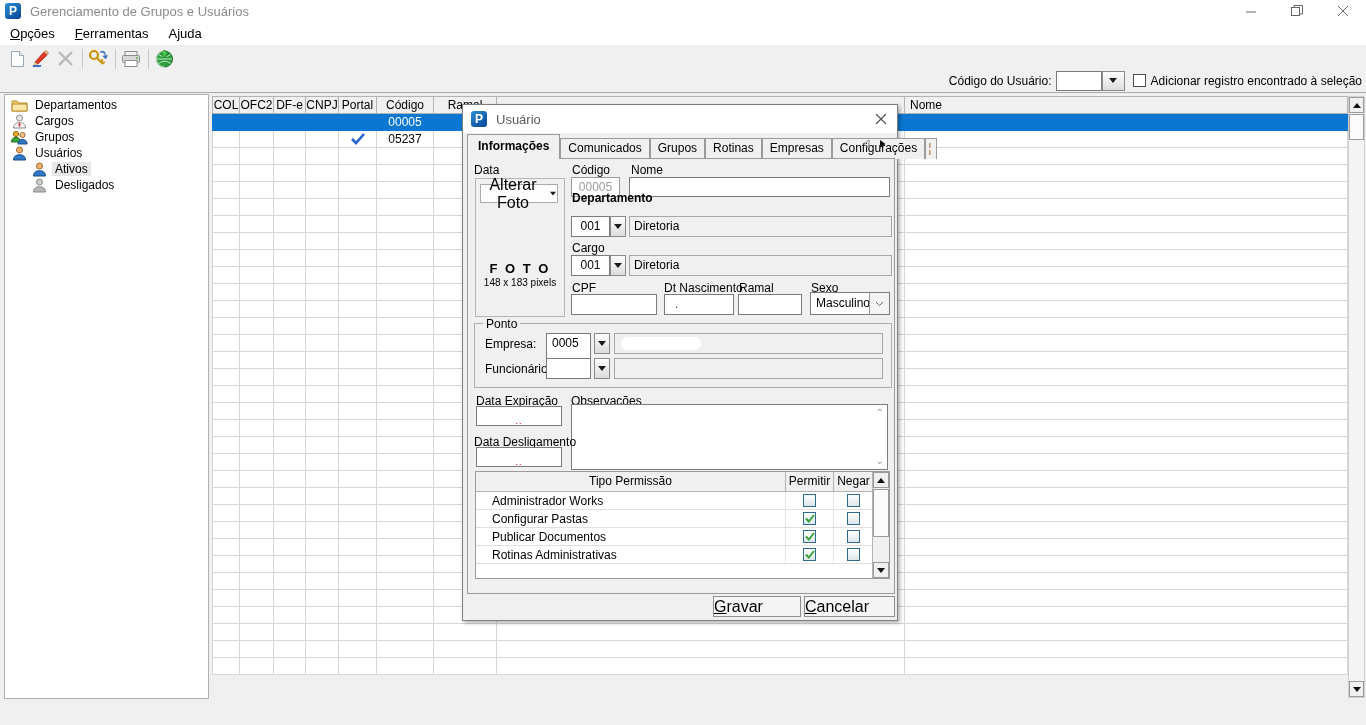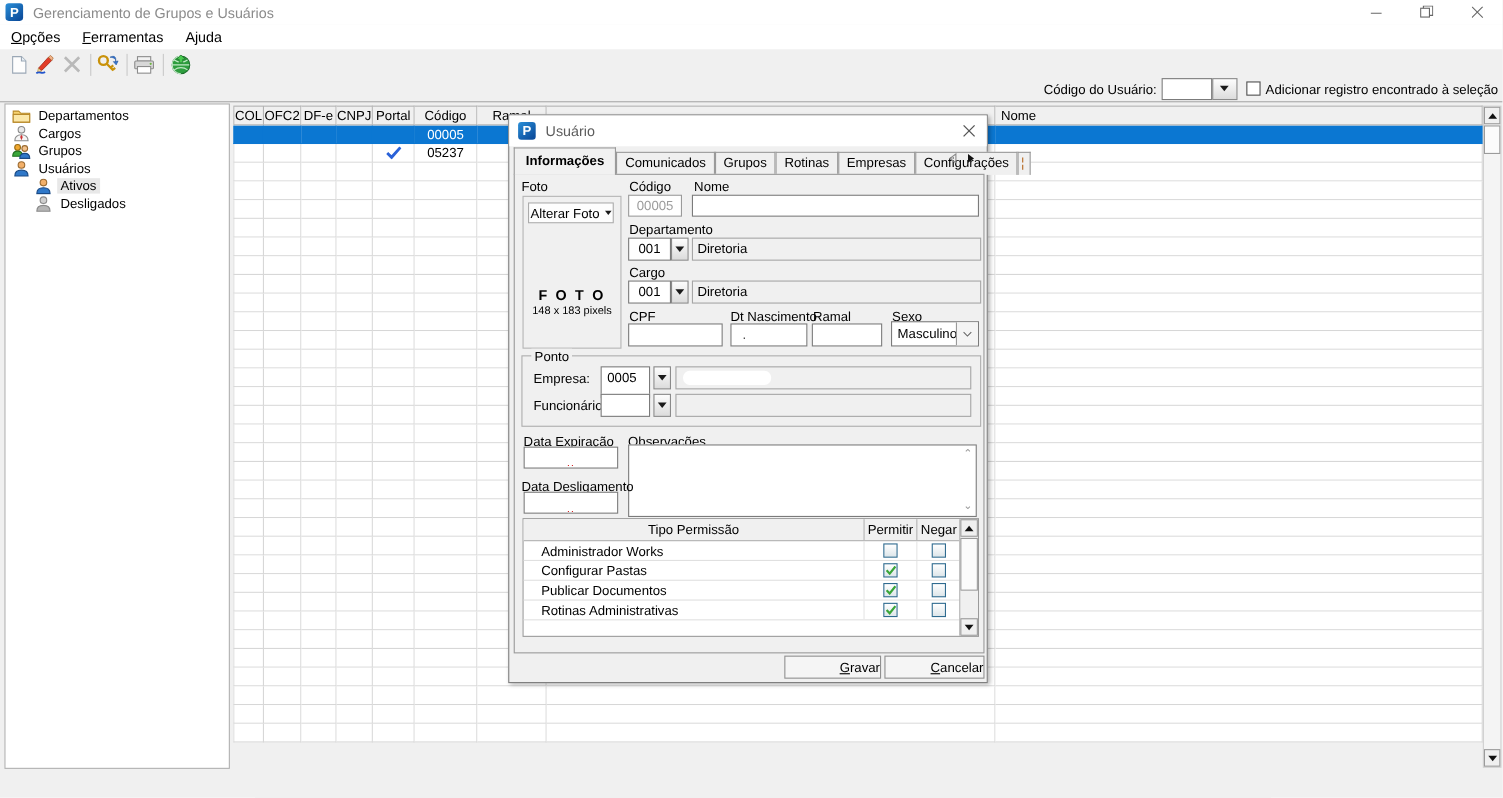--- a/index.html
+++ b/index.html
@@ -105,21 +105,21 @@
   .pg-head{display:flex;height:19px;background:#f0f0f0;border-bottom:1px solid #b3b3b3;}
   .pg-hcell{box-sizing:border-box;border-right:1px solid #b3b3b3;text-align:center;line-height:18px;}
   .pg-row{display:flex;height:17px;border-bottom:1px solid #e0e0e0;}
   .pg-cell{box-sizing:border-box;border-right:1px solid #e6e6e6;display:flex;align-items:center;overflow:hidden;}
   .pg-name{padding-left:16px;}
   .pcbx{width:13px;height:13px;box-sizing:border-box;border:1px solid #2f6b8f;background:linear-gradient(#fff,#dde6ea);
         display:flex;align-items:center;justify-content:center;margin:0 auto;}
   .pg-scroll{position:absolute;top:0;right:0;width:17px;height:100%;background:#f0f0f0;border-left:1px solid #b3b3b3;box-sizing:border-box;}
 
   .btn{position:absolute;background:#f5f5f5;border:1px solid #8f8f8f;box-sizing:border-box;
-       text-align:center;font-size:12px;display:flex;align-items:center;justify-content:flex-end;}
+       text-align:center;font-size:16px;display:flex;align-items:center;justify-content:space-between;}
   .chev{color:#9a9a9a;font-size:10px;line-height:8px;}
 </style>
 </head>
 <body>
 
 <div class="app">
 
   <div class="titlebar">
     <div class="applogo" style="left:5px;top:3px;">P</div>
     <div class="apptitle">Gerenciamento de Grupos e Usuários</div>
@@ -684,36 +684,36 @@
       <svg width="8" height="10">
           <path d="M7 1 L1.5 5 L7 9 Z" fill="none" stroke="#8a8a8a"></path>
         </svg>
       <svg width="8" height="10">
           <path d="M1 1 L6.5 5 L1 9 Z" fill="#111"></path>
         </svg>
     </div>
 
     <div class="dlg-page">
 
-      <span class="flabel" style="left:6px;top:4px;">Foto</span>
+      <span class="flabel" style="left:6px;top:4px;">Data</span>
       <div class="abs" style="left:7px;top:19px;width:88px;height:137px;border:1px solid #b5b5b5;">
         <div class="btn" style="left:4px;top:5px;width:78px;height:19px;background:#fdfdfd;border-color:#ababab;">
           <span>Alterar Foto</span>
             <span class="tri-down" style="transform:scale(.75);margin-left:4px;"></span>
         </div>
         <div class="abs" style="left:0;top:82px;width:100%;text-align:center;font-weight:bold;font-size:13px;letter-spacing:2px;">F O T O</div>
         <div class="abs" style="left:0;top:98px;width:100%;text-align:center;font-size:10px;">148 x 183 pixels</div>
       </div>
 
       <span class="flabel" style="left:104px;top:4px;">Código</span>
       <div class="abs tb" style="left:103px;top:18px;width:49px;height:20px;border-color:#9a9a9a;color:#9c9c9c;text-align:center;line-height:18px;">00005</div>
       <span class="flabel" style="left:163px;top:4px;">Nome</span>
       <input class="abs tb" style="left: 161px; top: 18px; width: 261px; height: 20px;" value="">
 
-      <span class="flabel" style="left:104px;top:43px;">Departamento</span>
+      <span class="flabel" style="left:104px;top:32px;font-weight:bold;">Departamento</span>
       <div class="abs tb" style="left:103px;top:57px;width:39px;height:21px;text-align:center;line-height:19px;">001</div>
       <div class="abs combo-btn" style="left:142px;top:57px;width:16px;height:21px;">
           <span class="tri-down"></span>
         </div>
       <div class="abs ro" style="left:161px;top:57px;width:263px;height:21px;line-height:19px;padding-left:4px;">Diretoria</div>
 
       <span class="flabel" style="left:104px;top:82px;">Cargo</span>
       <div class="abs tb" style="left:103px;top:96px;width:39px;height:21px;text-align:center;line-height:19px;">001</div>
       <div class="abs combo-btn" style="left:142px;top:96px;width:16px;height:21px;">
           <span class="tri-down"></span>

